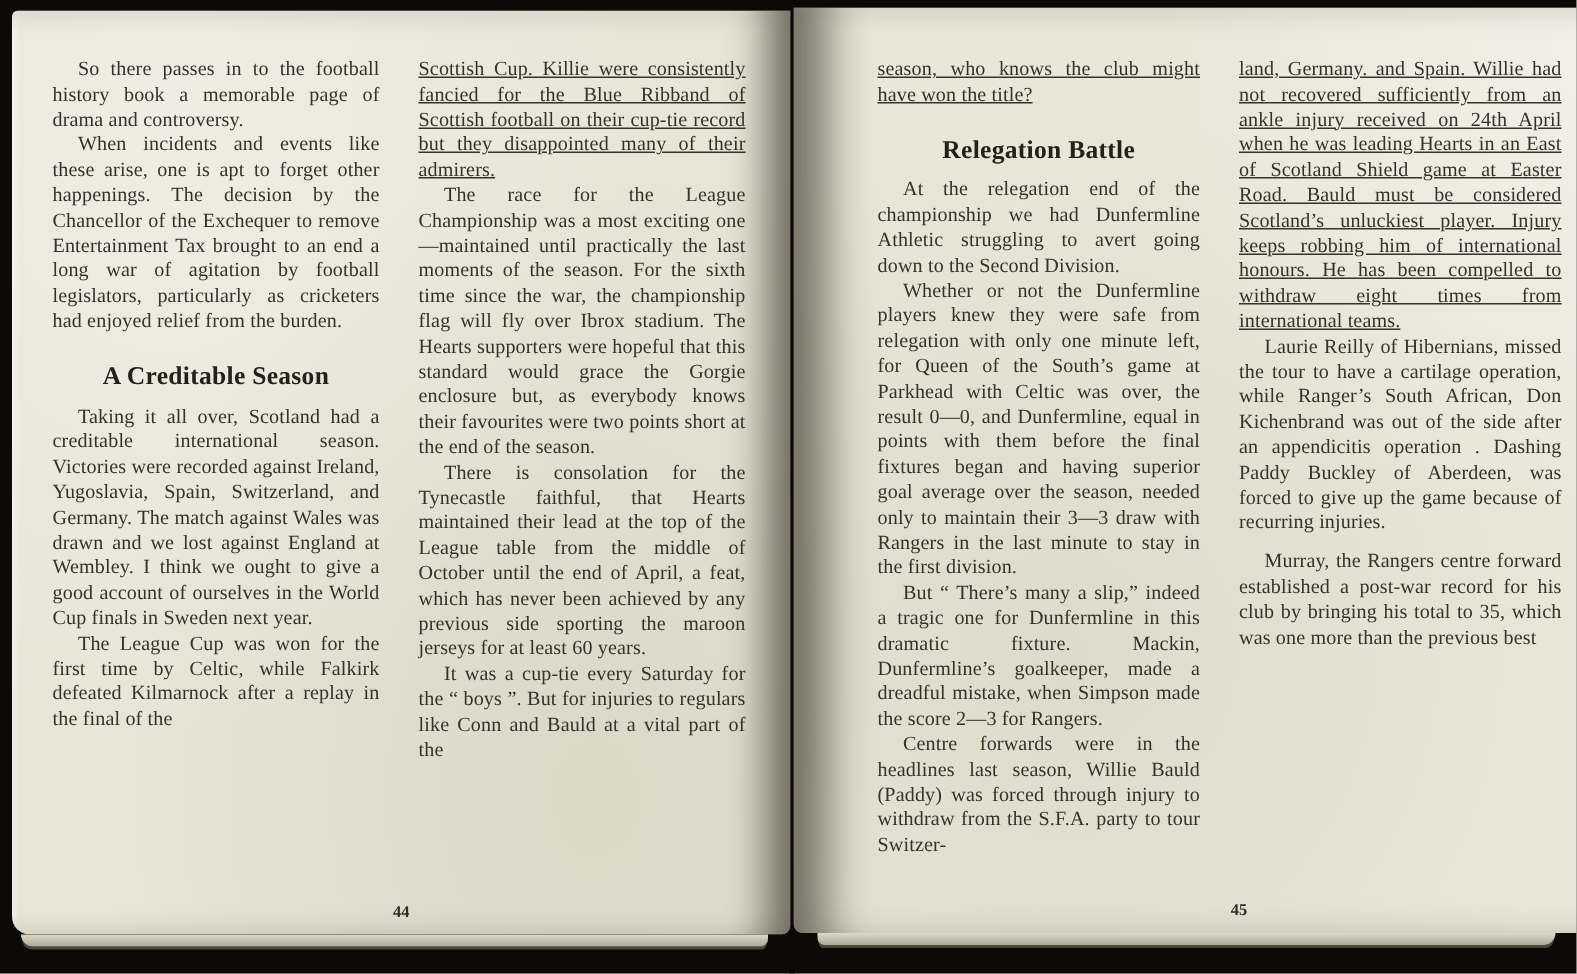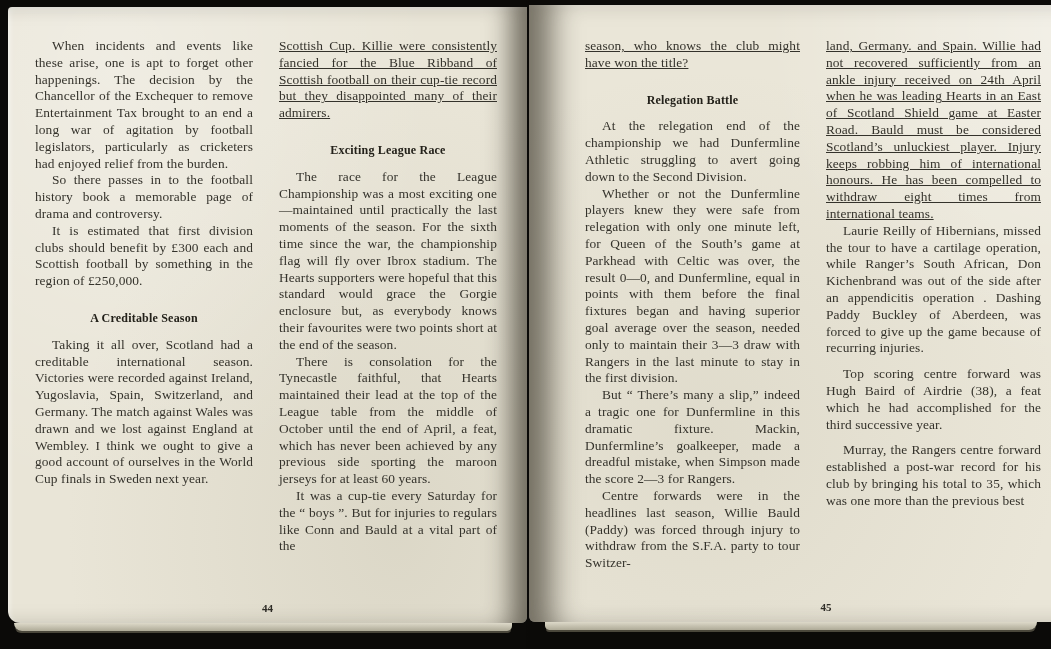--- a/index.html
+++ b/index.html
@@ -46,21 +46,21 @@
     line-height:16.8px;
     text-align:justify;
     color:#34322b;
     letter-spacing:0.1px;
   }
   .page.right .col{ width:215px; }
   .col p{ margin:0; text-indent:17px; }
   .col p.noindent{ text-indent:0;text-decoration:underline; }
   .col p.sp{ margin-top:9px; }
   .sect{
-    font-size:12px;
+    font-size:17px;
     font-weight:bold;
     text-align:center;
     color:#23211a;
     margin:20px 0 10px 0;
     letter-spacing:0.2px;
   }
   .pgnum{
     position:absolute;
     bottom:9px;left:0;right:0;
     text-align:center;
@@ -91,29 +91,28 @@
 </head>
 <body>
 
 <div style="position:absolute;inset:0;">
 
   <div class="spine-gap"></div>
 
   <div class="page left">
     <div class="page-inner">
       <div class="col">
+        <p>So there passes in to the football history book a memorable page of drama and controversy.</p>
         <p>When incidents and events like these arise, one is apt to forget other happenings.  The decision by the Chancellor of the Exchequer to remove Entertainment Tax brought to an end a long war of agitation by football legislators, particularly as cricketers had enjoyed relief from the burden.</p>
-        <p>So there passes in to the football history book a memorable page of drama and controversy.</p>
-        <p>It is estimated that first division clubs should benefit by £300 each and Scottish football by something in the region of £250,000.</p>
         <h3 class="sect">A Creditable Season</h3>
         <p>Taking it all over, Scotland had a creditable international season.  Victories were recorded against Ireland, Yugoslavia, Spain, Switzerland, and Germany.  The match against Wales was drawn and we lost against England at Wembley.  I think we ought to give a good account of ourselves in the World Cup finals in Sweden next year.</p>
+        <p>The League Cup was won for the first time by Celtic, while Falkirk defeated Kilmarnock after a replay in the final of the</p>
       </div>
       <div class="col">
         <p class="noindent">Scottish Cup.  Killie were consistently fancied for the Blue Ribband of Scottish football on their cup-tie record but they disappointed many of their admirers.</p>
-        <h3 class="sect">Exciting League Race</h3>
         <p>The race for the League Championship was a most exciting one—maintained until practically the last moments of the season.  For the sixth time since the war, the championship flag will fly over Ibrox stadium. The Hearts supporters were hopeful that this standard would grace the Gorgie enclosure but, as everybody knows their favourites were two points short at the end of the season.</p>
         <p>There is consolation for the Tynecastle faithful, that Hearts maintained their lead at the top of the League table from the middle of October until the end of April, a feat, which has never been achieved by any previous side sporting the maroon jerseys for at least 60 years.</p>
         <p>It was a cup-tie every Saturday for the “ boys ”.  But for injuries to regulars like Conn and Bauld at a vital part of the</p>
       </div>
     </div>
     <div class="pgnum">44</div>
   </div>
 
   <div class="page right">
     <div class="page-inner">
@@ -121,21 +120,20 @@
         <p class="noindent">season, who knows the club might have won the title?</p>
         <h3 class="sect">Relegation Battle</h3>
         <p>At the relegation end of the championship we had Dunfermline Athletic struggling to avert going down to the Second Division.</p>
         <p>Whether or not the Dunfermline players knew they were safe from relegation with only one minute left, for Queen of the South’s game at Parkhead with Celtic was over, the result 0—0, and Dunfermline, equal in points with them before the final fixtures began and having superior goal average over the season, needed only to maintain their 3—3 draw with Rangers in the last minute to stay in the first division.</p>
         <p>But “ There’s many a slip,” indeed a tragic one for Dunfermline in this dramatic fixture. Mackin, Dunfermline’s goalkeeper, made a dreadful mistake, when Simpson made the score 2—3 for Rangers.</p>
         <p>Centre forwards were in the headlines last season, Willie Bauld (Paddy) was forced through injury to withdraw from the S.F.A. party to tour Switzer-</p>
       </div>
       <div class="col">
         <p class="noindent">land, Germany. and Spain. Willie had not recovered sufficiently from an ankle injury received on 24th April when he was leading Hearts in an East of Scotland Shield game at Easter Road.  Bauld must be considered Scotland’s unluckiest player. Injury keeps robbing him of international honours.  He has been compelled to withdraw eight times from international teams.</p>
         <p>Laurie Reilly of Hibernians, missed the tour to have a cartilage operation, while Ranger’s South African, Don Kichenbrand was out of the side after an appendicitis operation . Dashing Paddy Buckley of Aberdeen, was forced to give up the game because of recurring injuries.</p>
-        <p class="sp">Top scoring centre forward was Hugh Baird of Airdrie (38), a feat which he had accomplished for the third successive year.</p>
         <p class="sp">Murray, the Rangers centre forward established a post-war record for his club by bringing his total to 35, which was one more than the previous best</p>
       </div>
     </div>
     <div class="pgnum">45</div>
   </div>
 
   <div class="stack-edge left-edge"></div>
   <div class="stack-edge right-edge"></div>
 
 </div>

